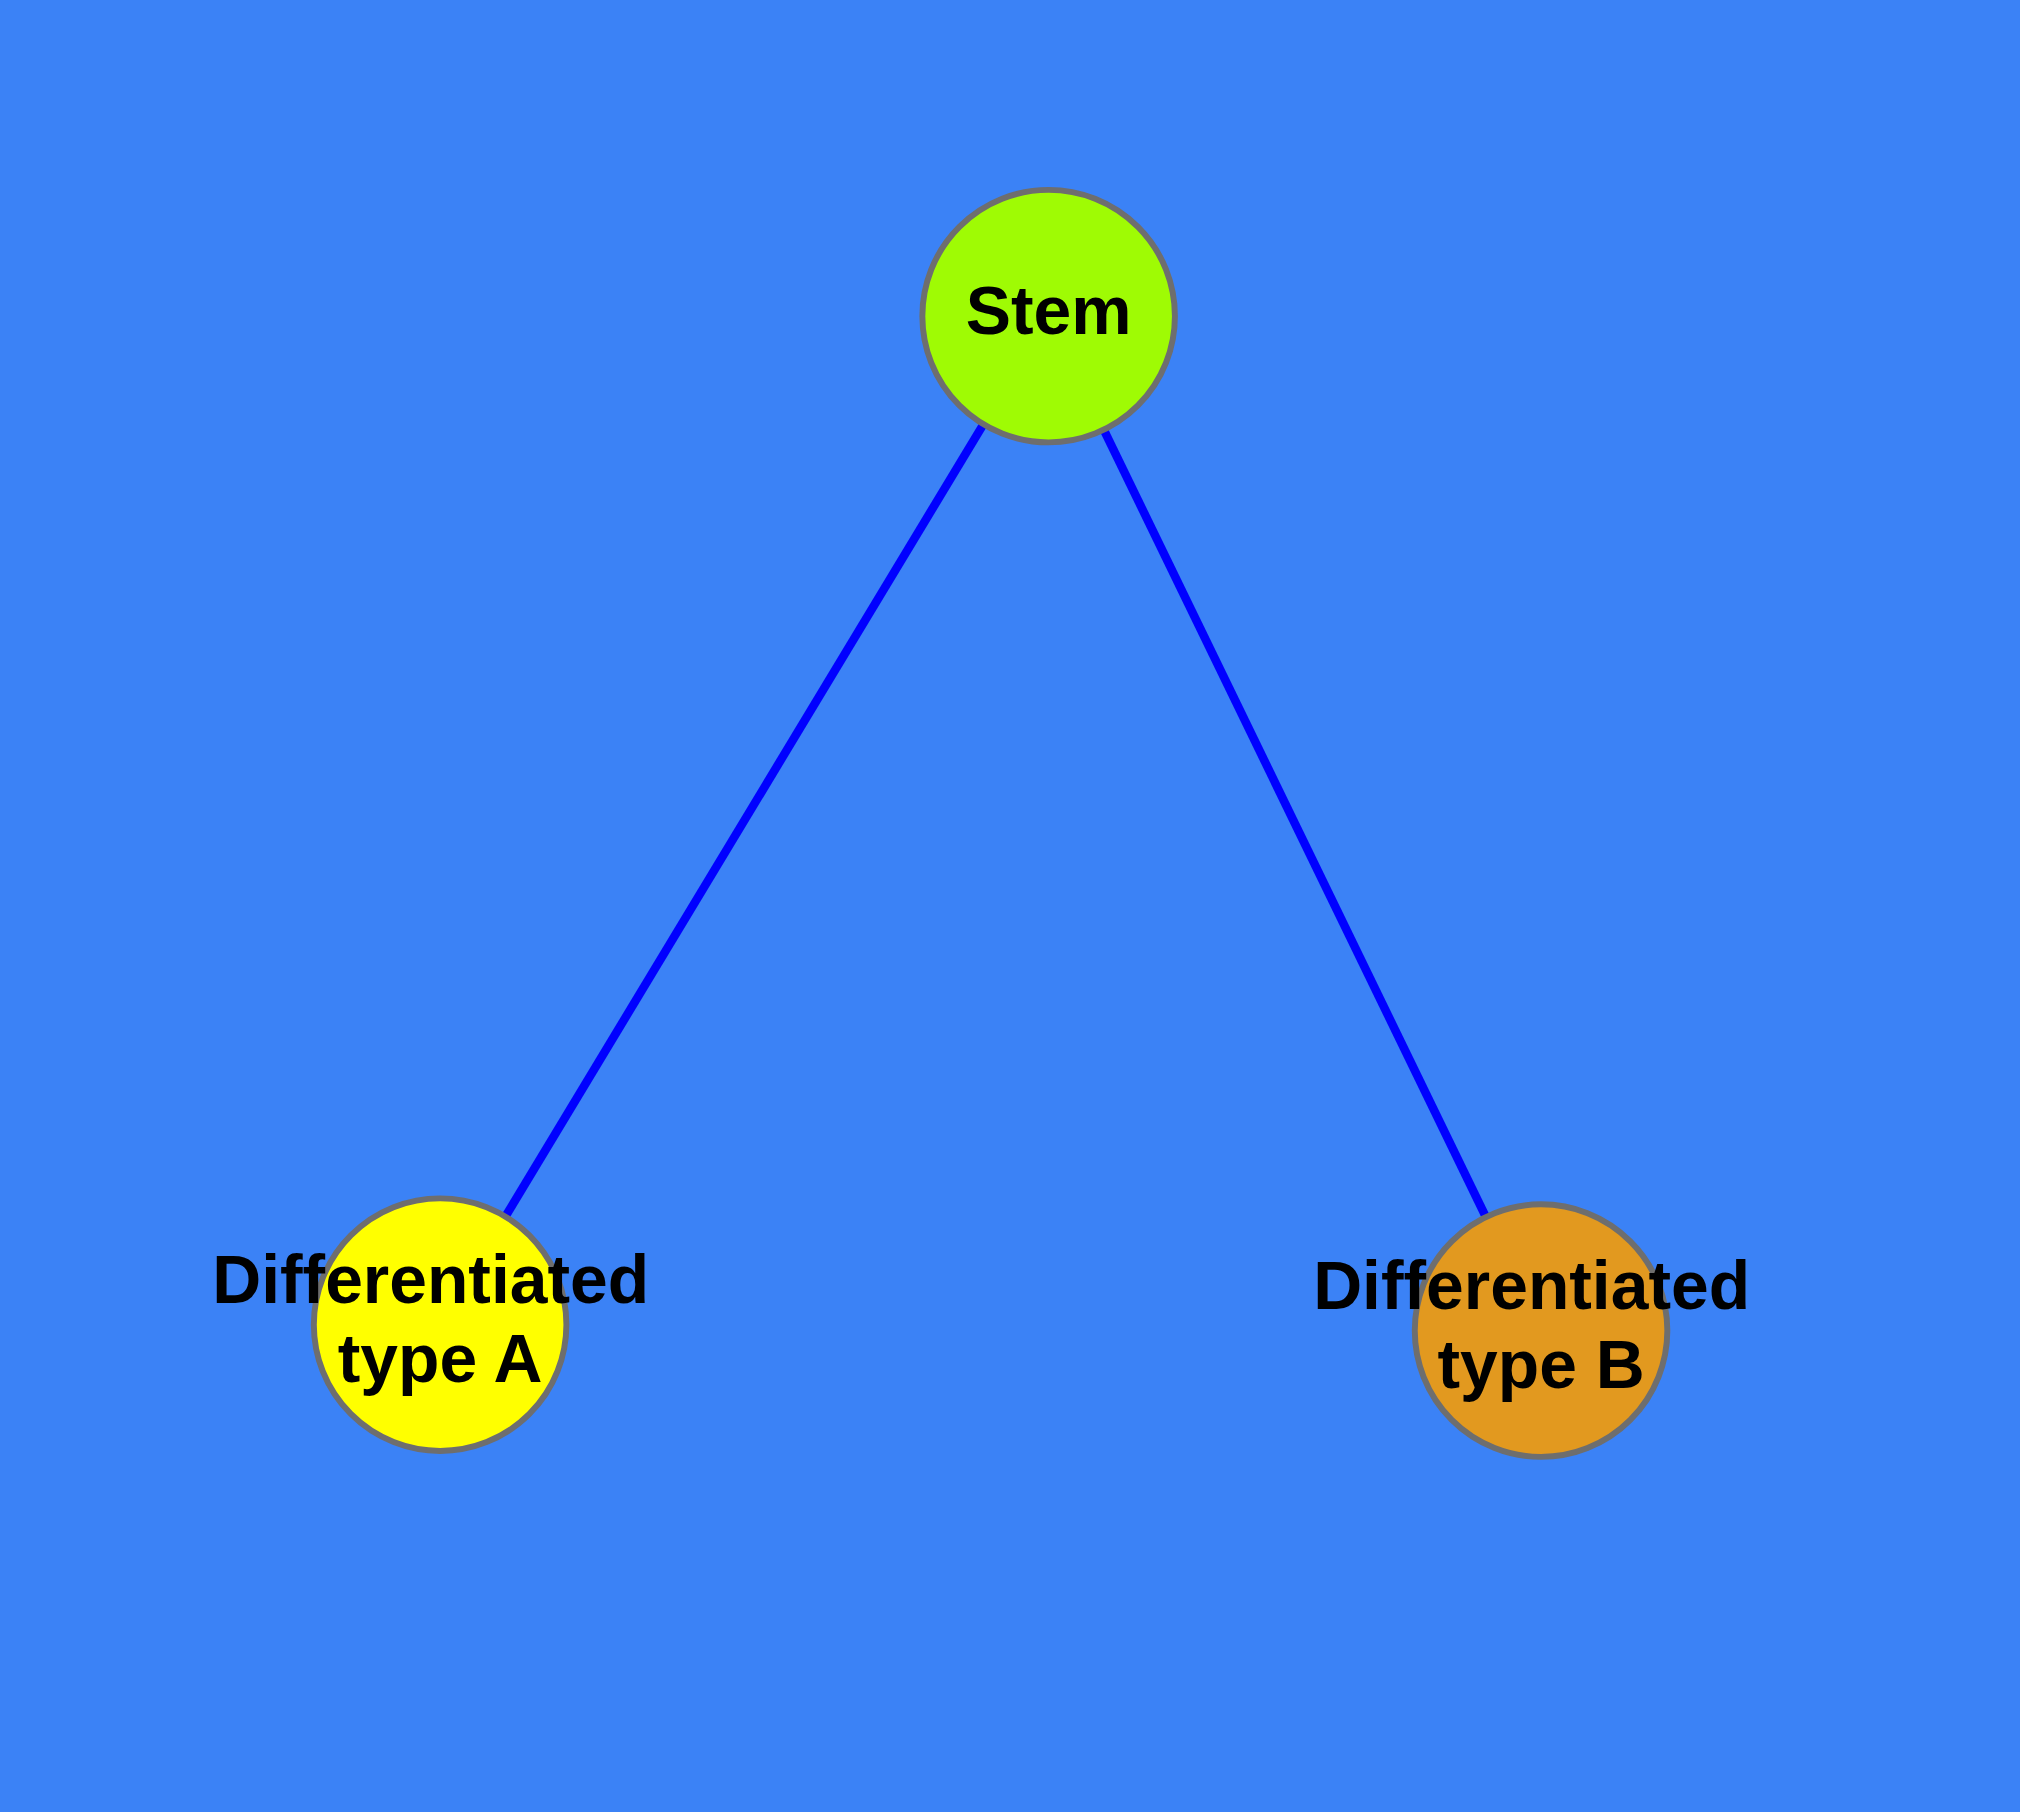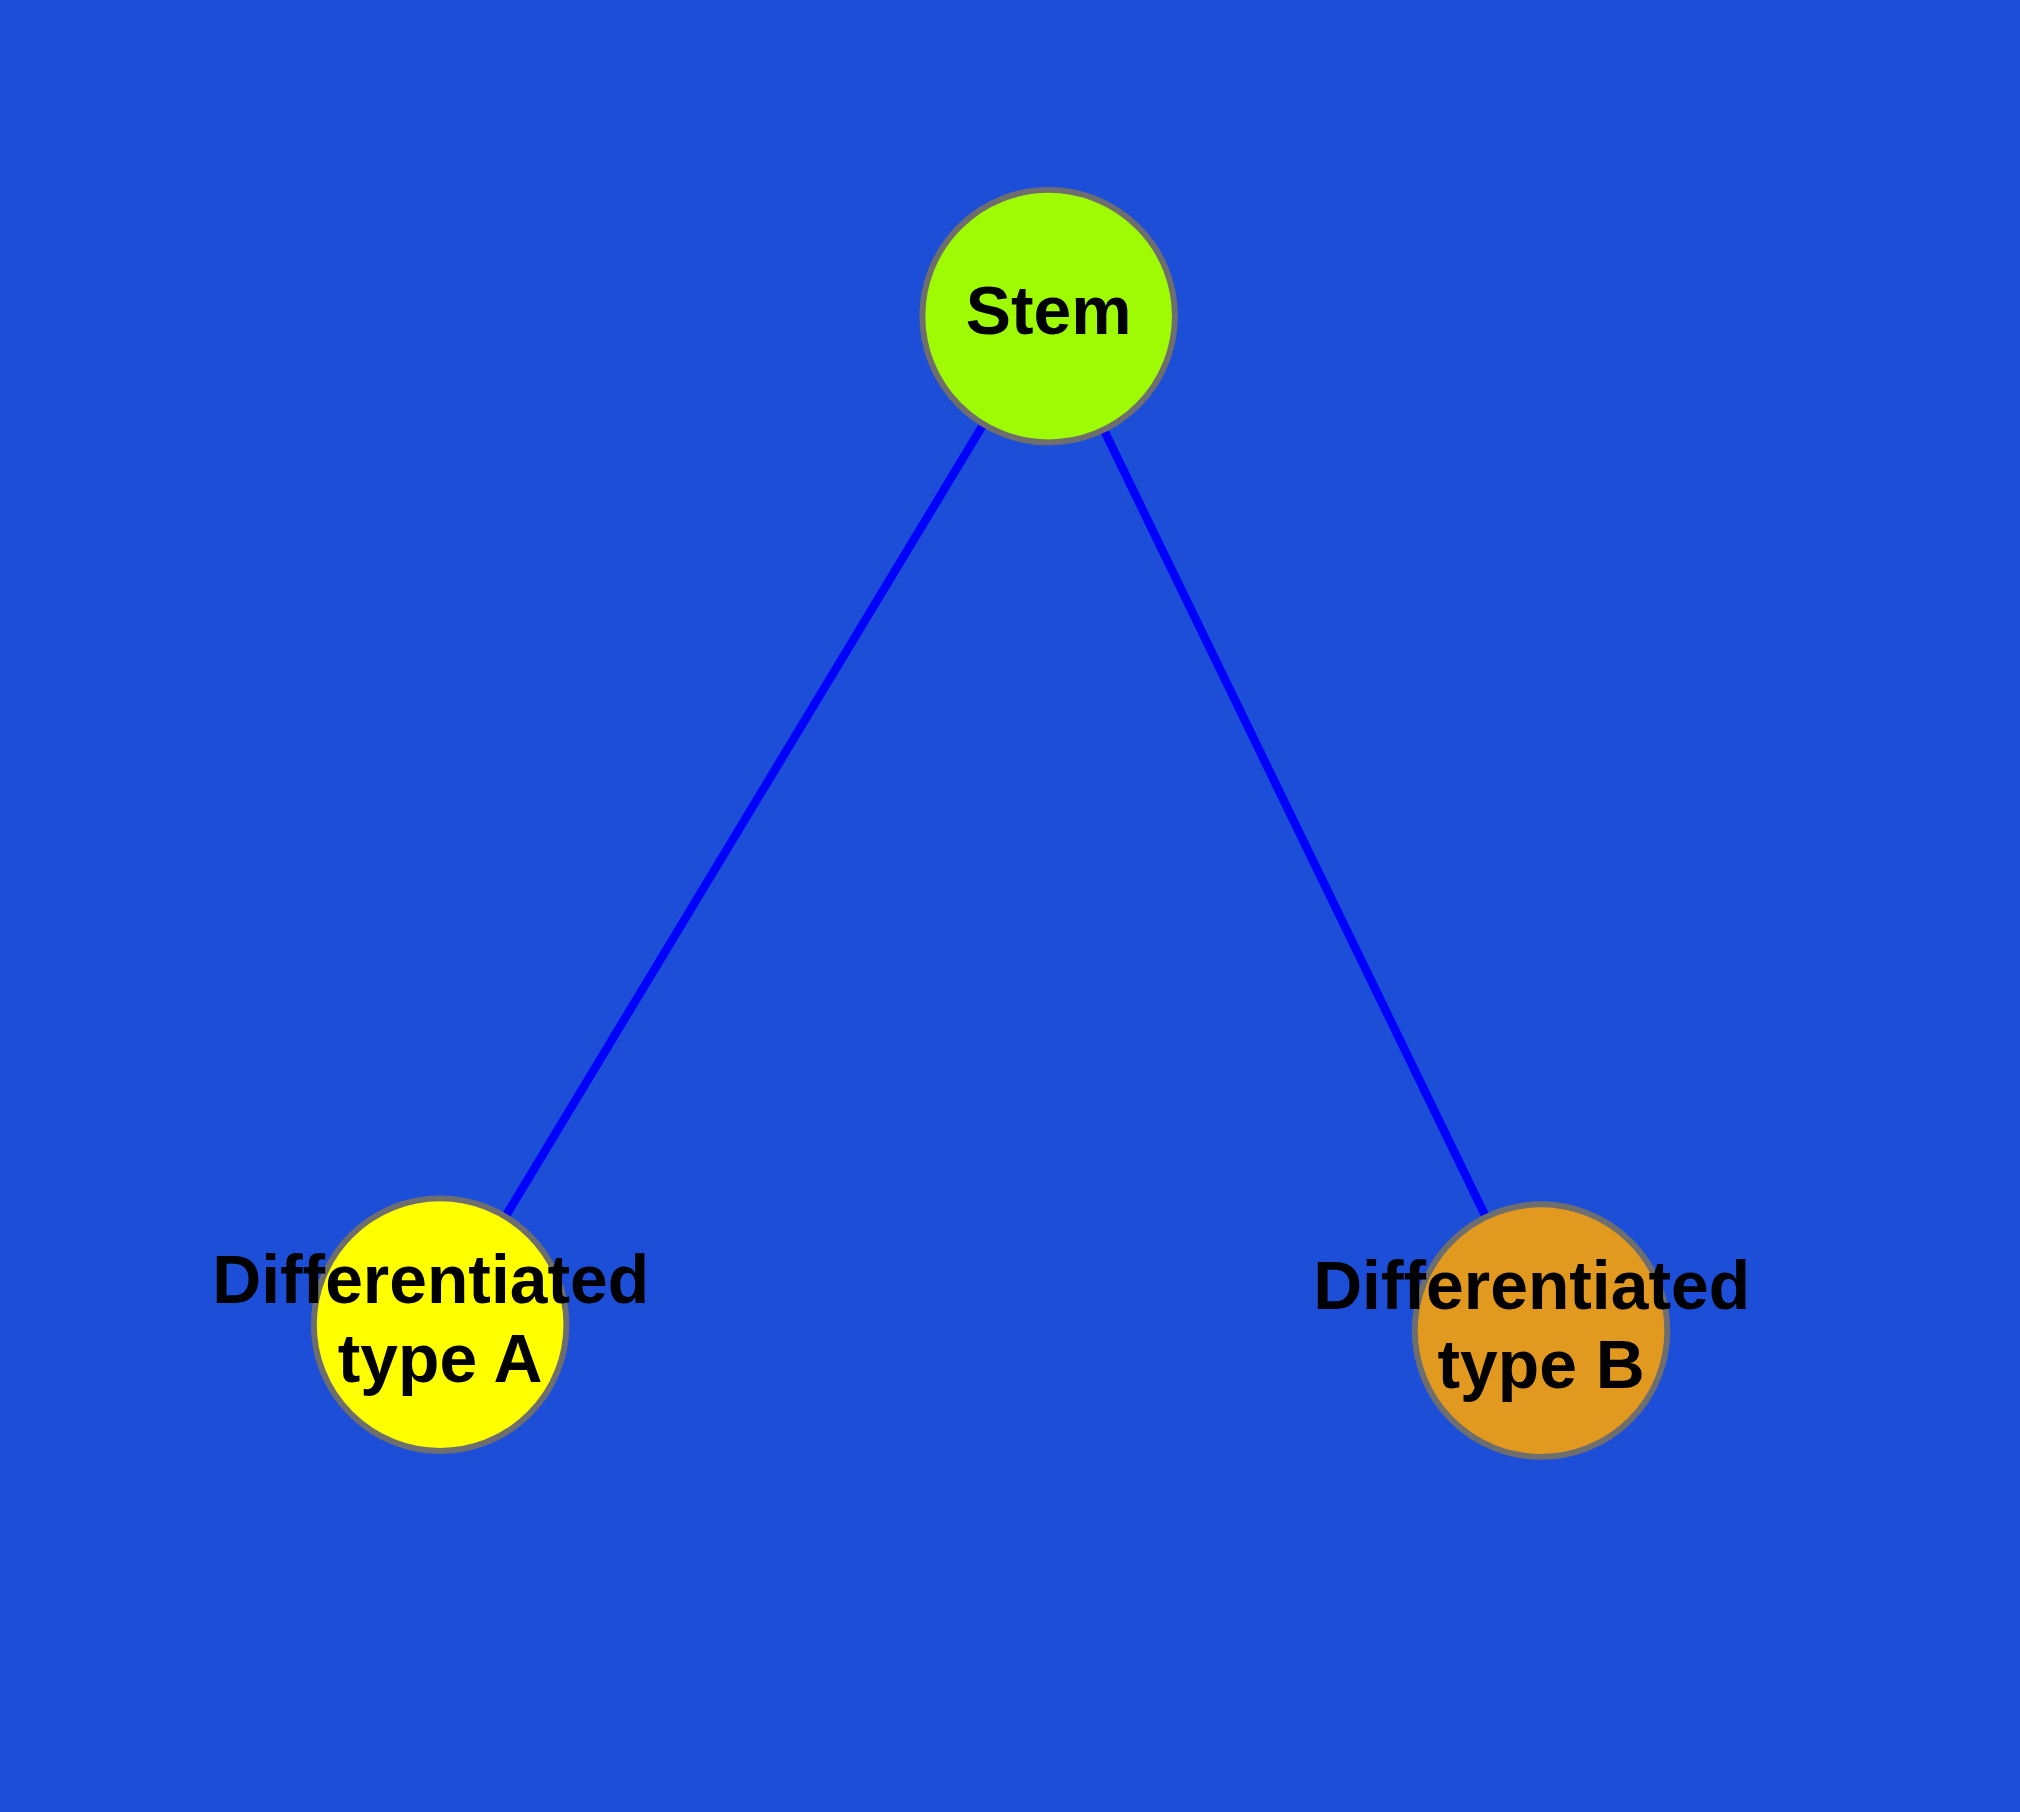--- a/index.html
+++ b/index.html
@@ -47,21 +47,21 @@
   .node-label-root {
     font-size: 80px;
   }
   .node-label-leaf {
     font-size: 80px;
   }
 </style>
 </head>
 <body style="width: 2021px; height: 1812px;">
 
-<div id="diagram-root" style="width: 2021px; height: 1812px; background: #1d4ed8;">
+<div id="diagram-root" style="width: 2021px; height: 1812px; background: #3b82f6;">
   <svg id="graph-svg" viewBox="0 0 2384 2138" xmlns="http://www.w3.org/2000/svg" style="width: 2021px; height: 1812px;">
 
     <g>
       <line class="edge-line" x1="1159.766744657602" y1="501.00497751734486" x2="596.233255342398" y2="1434.9950224826553" stroke="#0000ff" stroke-width="10"></line>
       <line class="edge-line" x1="1302.2807753939592" y1="507.4941276188796" x2="1752.7192246060408" y2="1435.5058723811205" stroke="#0000ff" stroke-width="10"></line>
     </g>
 
     <g>
 
       <g>

